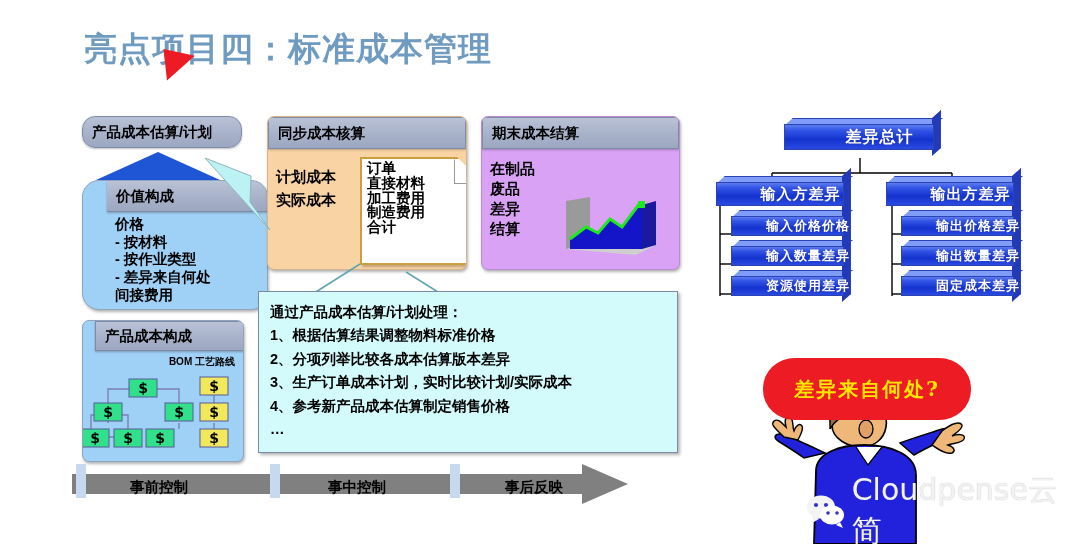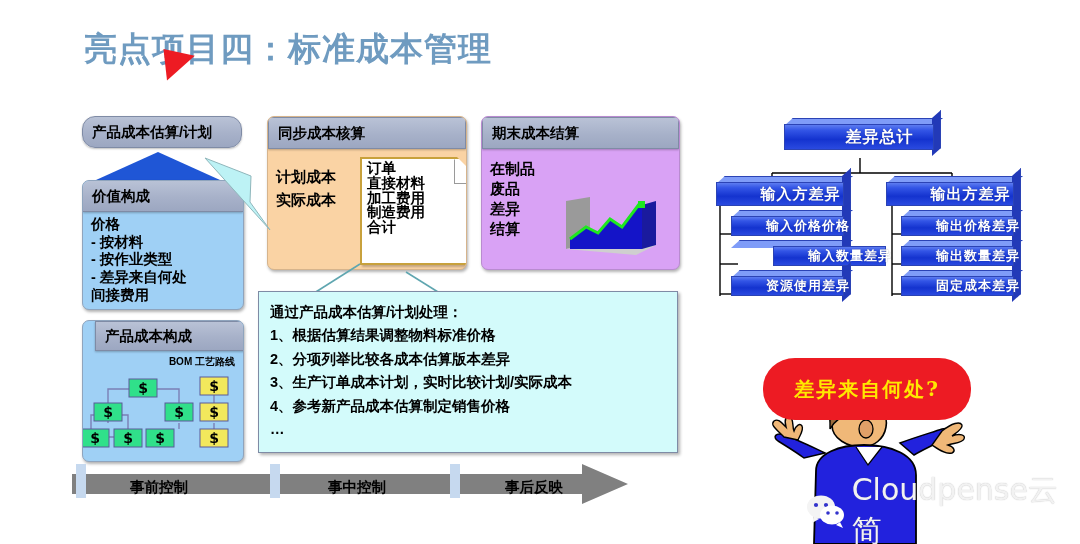--- a/index.html
+++ b/index.html
@@ -62,23 +62,24 @@
     border-right: 62px solid transparent;
     border-bottom: 28px solid #1f56d6;
   }
 
   
   #box-value {
     position: absolute;
     left: 82px; top: 180px; width: 160px; height: 128px;
     background: #9fd0f5;
     border: 1px solid #8fa4bd;
-    border-radius: 7px;
+    border-radius: 17px;
     box-shadow: 1px 2px 3px rgba(0,0,0,.3);
     overflow: hidden;
+    padding-left: 24px;
   }
   #box-value .panel-head { height: 31px; width: 100%; border-left: 0; border-top: 0; border-right: 0;}
   #box-value .panel-body { padding: 4px 0 0 8px; }
   #box-value .panel-body div { white-space: nowrap; }
 
   
   #box-bom {
     position: absolute;
     left: 82px; top: 320px; width: 160px; height: 140px;
     background: #9fd0f5;
@@ -434,21 +435,21 @@
     <div class="face" style="font-size:15px;">输入方差异</div>
   </div>
   <div class="node3d" style="left:731px; top:210px; width:113px; height:32px;">
     <div class="top"></div>
     <div class="side"></div>
     <div class="face" style="font-size:13px;">输入价格价格</div>
   </div>
   <div class="node3d" style="left:731px; top:240px; width:113px; height:32px;">
     <div class="top"></div>
     <div class="side"></div>
-    <div class="face" style="font-size:13px;margin-left:42px;">输入数量差异</div>
+    <div class="face" style="font-size:13px;">输入数量差异</div>
   </div>
   <div class="node3d" style="left:731px; top:270px; width:113px; height:32px;">
     <div class="top"></div>
     <div class="side"></div>
     <div class="face" style="font-size:13px;text-align:right;">资源使用差异</div>
   </div>
 
   <div class="node3d" style="left:886px; top:176px; width:128px; height:36px;">
     <div class="top"></div>
     <div class="side"></div>

